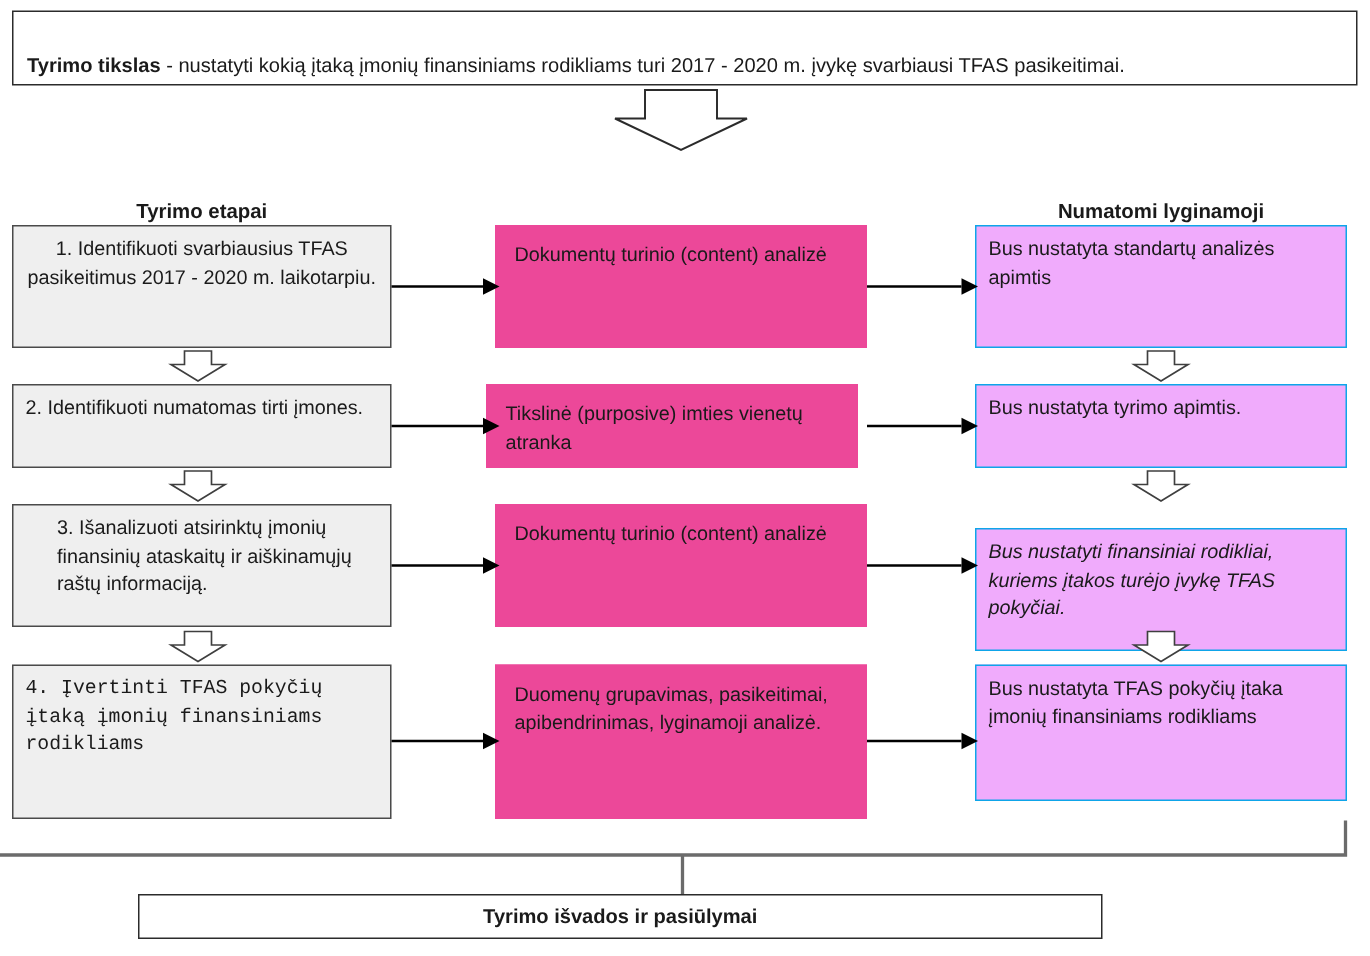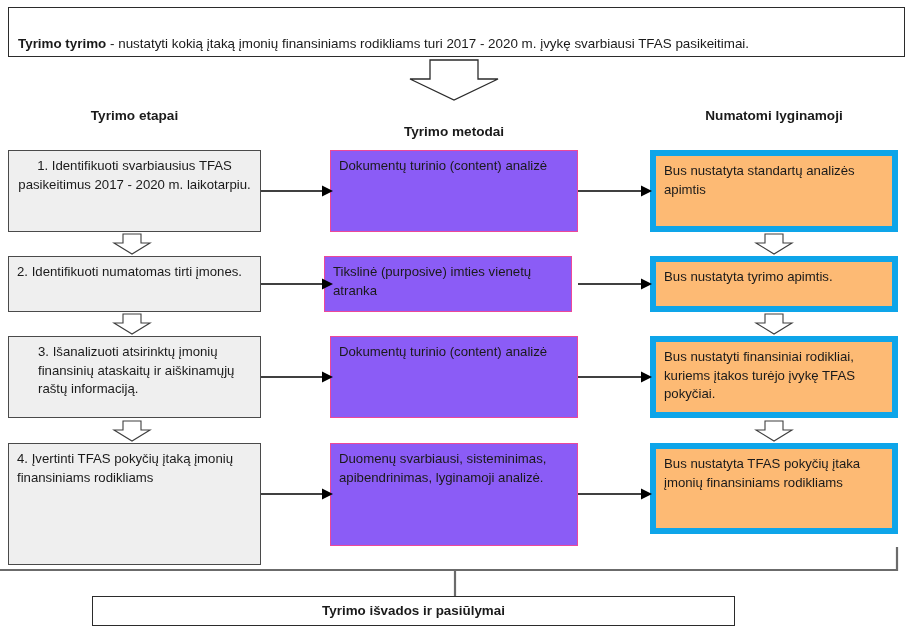--- a/index.html
+++ b/index.html
@@ -34,26 +34,26 @@
     border: 1px solid #2b2b2b;
     background: #ffffff;
     font-size: 13.4px;
     padding: 7px 9px;
   }
   .box.stage {
     background: #efefef;
     border: 1px solid #4a4a4a;
   }
   .box.method {
-    background: #8b5cf6;
-    border: 1px solid #ec4899;
+    background: #ec4899;
+    border: 5px solid #ec4899;
   }
   .box.result {
-    background: #fdba74;
-    border: 6px solid #0ea5e9;
+    background: #f0abfc;
+    border: 1px solid #0ea5e9;
   }
   .box.conclusion {
     background: #ffffff;
     border: 1px solid #2b2b2b;
     display: flex;
     align-items: center;
     justify-content: center;
     font-weight: bold;
     font-size: 13.4px;
     padding: 0;
@@ -64,20 +64,21 @@
 
   .aim-strong { font-weight: bold; }
 
   
   .col-head {
     position: absolute;
     font-weight: bold;
     font-size: 13.6px;
     text-align: center;
     white-space: nowrap;
+    margin-top: 25px;
   }
 
   
   #wires {
     position: absolute;
     left: 0; top: 0;
     width: 913px;
     height: 637px;
     pointer-events: none;
   }
@@ -106,41 +107,41 @@
     stroke-width: 2.2;
     fill: none;
   }
 </style>
 </head>
 <body>
 
 <div id="canvas">
 
   <div class="box aim" style="left:8px; top:7px; width:897px; height:50px;">
-    <span class="aim-strong">Tyrimo tyrimo</span><span> - nustatyti kokią įtaką įmonių finansiniams rodikliams turi 2017 - 2020 m. įvykę svarbiausi TFAS pasikeitimai.</span>
+    <span class="aim-strong">Tyrimo tikslas</span><span> - nustatyti kokią įtaką įmonių finansiniams rodikliams turi 2017 - 2020 m. įvykę svarbiausi TFAS pasikeitimai.</span>
   </div>
 
   <div class="col-head" style="left:8px; top:108px; width:253px;">Tyrimo etapai</div>
   <div class="col-head" style="left:330px; top:124px; width:248px;">Tyrimo metodai</div>
   <div class="col-head" style="left:650px; top:108px; width:248px;">Numatomi lyginamoji</div>
 
   <div class="box stage centered-text" style="left:8px; top:150px; width:253px; height:82px;">1. Identifikuoti svarbiausius TFAS pasikeitimus 2017 - 2020 m. laikotarpiu.</div>
   <div class="box method" style="left:330px; top:150px; width:248px; height:82px;">Dokumentų turinio (content) analizė</div>
   <div class="box result" style="left:650px; top:150px; width:248px; height:82px;">Bus nustatyta standartų analizės apimtis</div>
 
   <div class="box stage" style="left:8px; top:256px; width:253px; height:56px;">2.  Identifikuoti numatomas tirti įmones.</div>
   <div class="box method" style="left:324px; top:256px; width:248px; height:56px;">Tikslinė (purposive) imties vienetų atranka</div>
   <div class="box result" style="left:650px; top:256px; width:248px; height:56px;">Bus nustatyta tyrimo apimtis.</div>
 
   <div class="box stage" style="left:8px; top:336px; width:253px; height:82px;padding-left:29px;">3. Išanalizuoti atsirinktų įmonių finansinių ataskaitų ir aiškinamųjų raštų informaciją.</div>
   <div class="box method" style="left:330px; top:336px; width:248px; height:82px;">Dokumentų turinio (content) analizė</div>
-  <div class="box result" style="left:650px; top:336px; width:248px; height:82px;">Bus nustatyti finansiniai rodikliai, kuriems įtakos turėjo įvykę TFAS pokyčiai.</div>
+  <div class="box result" style="left:650px; top:352px; width:248px; height:82px;font-style:italic;">Bus nustatyti finansiniai rodikliai, kuriems įtakos turėjo įvykę TFAS pokyčiai.</div>
 
-  <div class="box stage" style="left:8px; top:443px; width:253px; height:122px;">4. Įvertinti TFAS pokyčių įtaką įmonių finansiniams rodikliams</div>
-  <div class="box method" style="left:330px; top:443px; width:248px; height:103px;">Duomenų svarbiausi, sisteminimas, apibendrinimas, lyginamoji analizė.</div>
+  <div class="box stage" style="left:8px; top:443px; width:253px; height:103px;font-family:Liberation Mono, monospace;">4. Įvertinti TFAS pokyčių įtaką įmonių finansiniams rodikliams</div>
+  <div class="box method" style="left:330px; top:443px; width:248px; height:103px;">Duomenų grupavimas, pasikeitimai, apibendrinimas, lyginamoji analizė.</div>
   <div class="box result" style="left:650px; top:443px; width:248px; height:91px;">Bus nustatyta TFAS pokyčių įtaka įmonių finansiniams rodikliams</div>
 
   <div class="box conclusion" style="left:92px; top:596px; width:643px; height:30px;">Tyrimo išvados ir pasiūlymai</div>
 
   <svg id="wires" viewBox="0 0 913 637">
 
     <polygon class="bigarrow" points="430,60 478,60 478,79 498,79 454,100 410,79 430,79"></polygon>
 
     <g>
       <path class="hline" d="M261,191 L322,191"></path>

